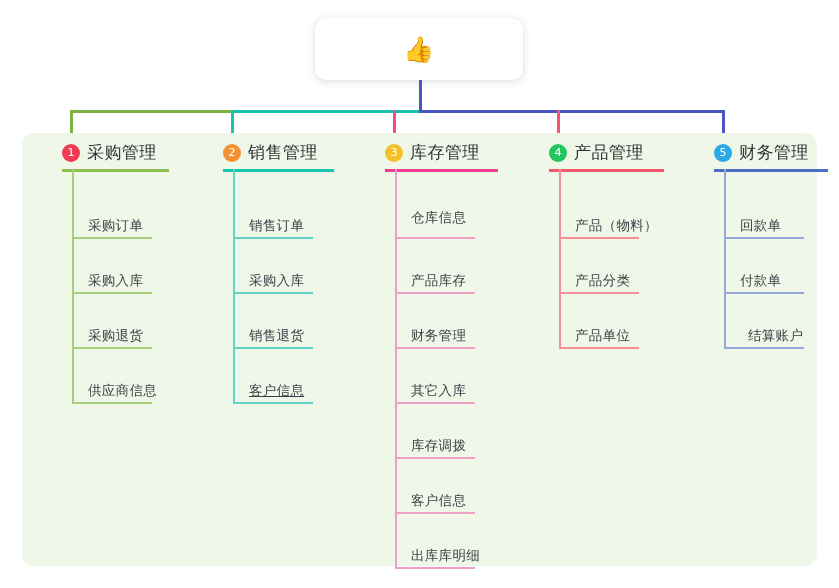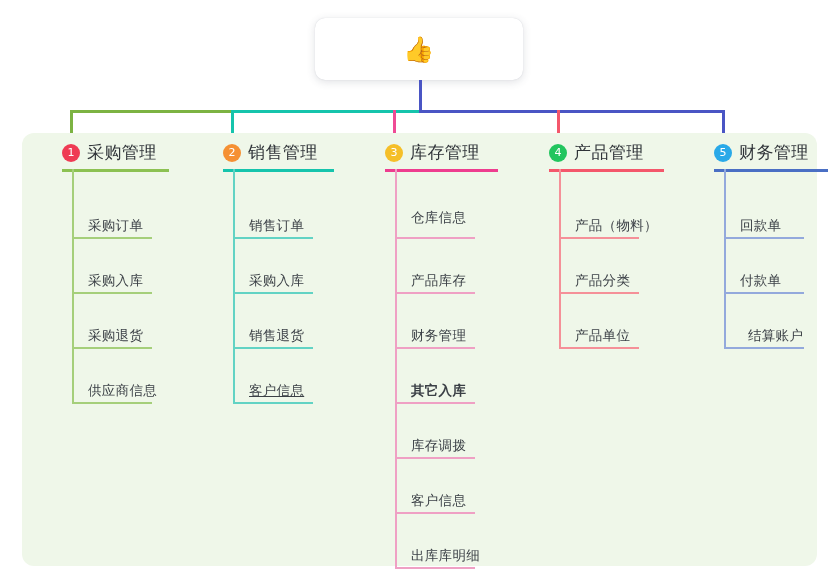--- a/index.html
+++ b/index.html
@@ -108,21 +108,21 @@
             <span class="col-title">库存管理</span>
           </div>
           <div class="head-rule" style="width: 113px; background: rgb(238, 61, 143);"></div>
           <div class="trunk" style="left: 10px; height: 398px; background: rgb(239, 160, 196);"></div>
           <div class="leaf-label" style="left: 26px; top: 76px;">仓库信息</div>
           <div class="leaf-rule" style="left: 10px; top: 104px; width: 80px; background: rgb(239, 160, 196);"></div>
           <div class="leaf-label" style="left: 26px; top: 139px;">产品库存</div>
           <div class="leaf-rule" style="left: 10px; top: 159px; width: 80px; background: rgb(239, 160, 196);"></div>
           <div class="leaf-label" style="left: 26px; top: 194px;">财务管理</div>
           <div class="leaf-rule" style="left: 10px; top: 214px; width: 80px; background: rgb(239, 160, 196);"></div>
-          <div class="leaf-label" style="left: 26px; top: 249px; font-weight: bold;">其它入库</div>
+          <div class="leaf-label" style="left: 26px; top: 249px;">其它入库</div>
           <div class="leaf-rule" style="left: 10px; top: 269px; width: 80px; background: rgb(239, 160, 196);"></div>
           <div class="leaf-label" style="left: 26px; top: 304px;">库存调拨</div>
           <div class="leaf-rule" style="left: 10px; top: 324px; width: 80px; background: rgb(239, 160, 196);"></div>
           <div class="leaf-label" style="left: 26px; top: 359px;">客户信息</div>
           <div class="leaf-rule" style="left: 10px; top: 379px; width: 80px; background: rgb(239, 160, 196);"></div>
           <div class="leaf-label" style="left: 26px; top: 414px;">出库库明细</div>
           <div class="leaf-rule" style="left: 10px; top: 434px; width: 80px; background: rgb(239, 160, 196);"></div>
         </div>
         <div class="col" style="left: 527px;">
           <div class="col-head">

